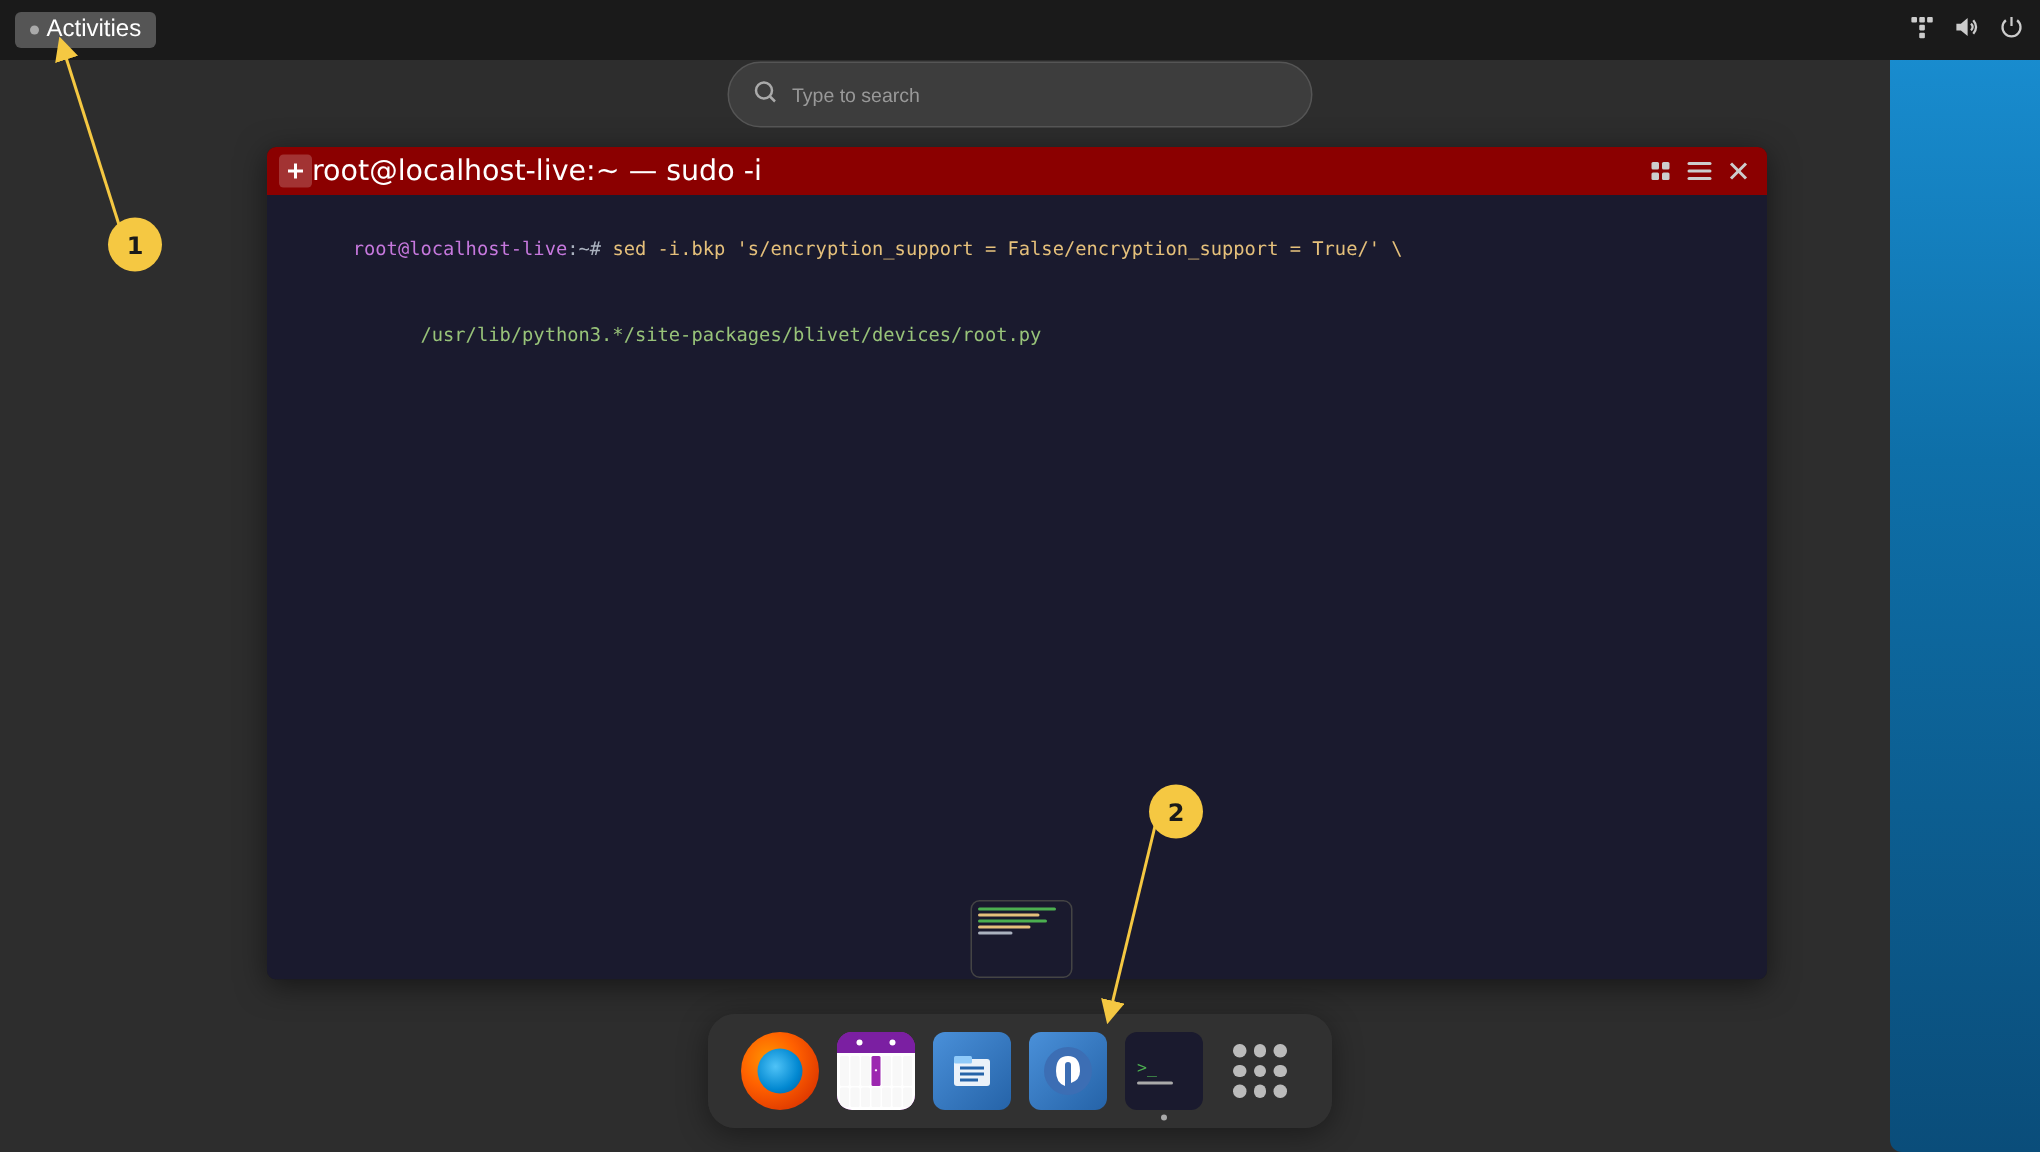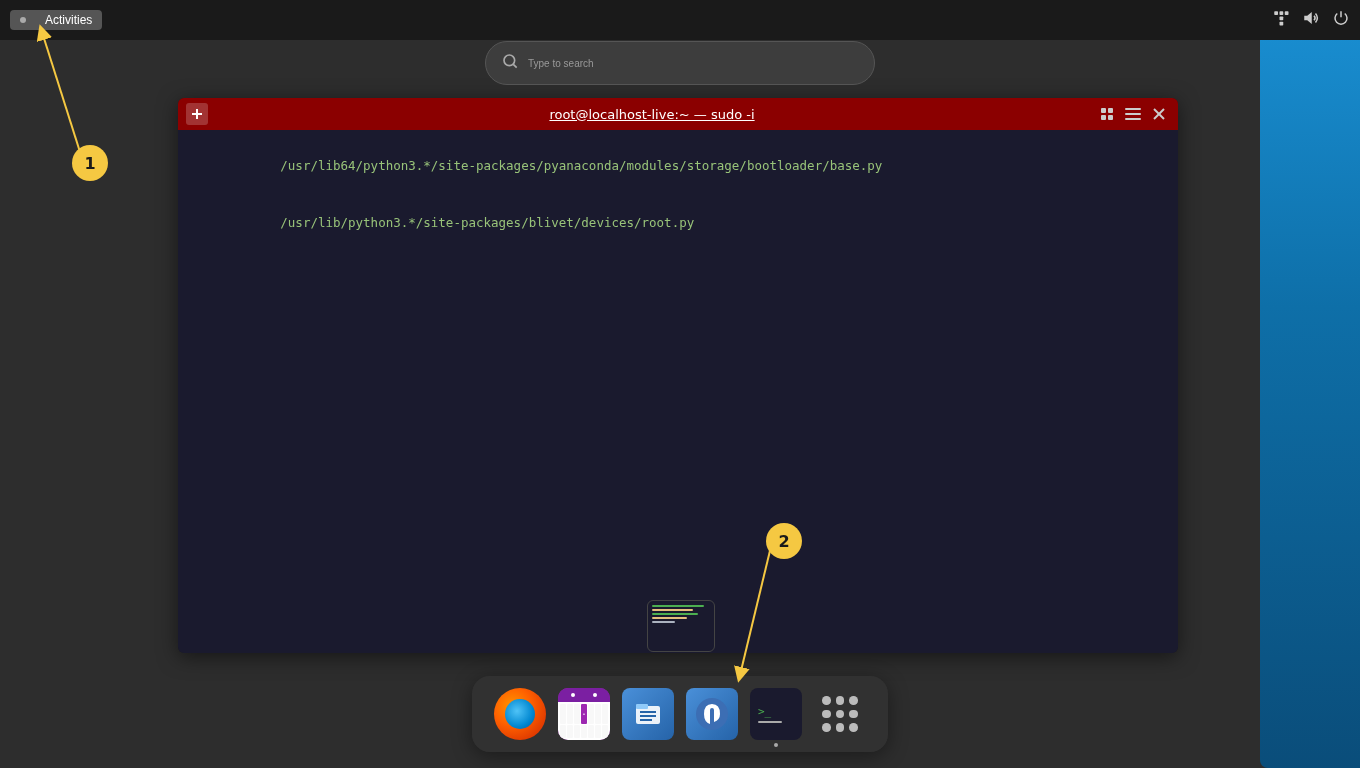--- a/index.html
+++ b/index.html
@@ -33,26 +33,26 @@
       display: flex;
       align-items: center;
       gap: 5px;
     }
 
     .activities-btn {
       background: #555;
       border: none;
       border-radius: 4px;
       color: #fff;
-      font-size: 12px;
+      font-size: 16px;
       padding: 3px 10px;
       cursor: pointer;
       display: flex;
       align-items: center;
-      gap: 19px;
+      gap: 5px;
     }
 
     .activities-dot {
       width: 6px;
       height: 6px;
       background: #aaa;
       border-radius: 50%;
     }
 
     .top-bar-right {
@@ -94,21 +94,21 @@
       color: #aaa;
       font-size: 16px;
       flex-shrink: 0;
     }
 
     .search-input {
       background: transparent;
       border: none;
       outline: none;
       color: #ccc;
-      font-size: 10px;
+      font-size: 13px;
       width: 100%;
     }
 
     .search-input::placeholder {
       color: #999;
     }
 
     
     .annotation-circle {
       position: absolute;
@@ -142,24 +142,23 @@
       background: #8b0000;
       height: 32px;
       display: flex;
       align-items: center;
       justify-content: space-between;
       padding: 0 8px;
     }
 
     .terminal-title-text {
       color: #fff;
-      font-size: 13px;
+      font-size: 19px;
       flex: 1;
-      text-align: center;
-      text-decoration: underline;
+      text-align: left;
     }
 
     .terminal-controls-left {
       display: flex;
       align-items: center;
     }
 
     .terminal-btn {
       background: rgba(255,255,255,0.2);
       border: none;
@@ -532,21 +531,21 @@
       <button class="term-ctrl-btn">
         <svg width="14" height="14" viewBox="0 0 14 14" fill="#ccc">
           <line x1="2" y1="2" x2="12" y2="12" stroke="#ccc" stroke-width="2"></line>
           <line x1="12" y1="2" x2="2" y2="12" stroke="#ccc" stroke-width="2"></line>
         </svg>
       </button>
     </div>
   </div>
   <div class="terminal-body">
     <div class="terminal-line">
-      <span class="path-text">      /usr/lib64/python3.*/site-packages/pyanaconda/modules/storage/bootloader/base.py</span>
+      <span class="prompt-purple">root@localhost-live</span><span class="prompt-white">:~# </span><span class="cmd-text">sed -i.bkp 's/encryption_support = False/encryption_support = True/' \</span>
     </div>
     <div class="terminal-line">
       <span class="path-text">      /usr/lib/python3.*/site-packages/blivet/devices/root.py</span>
     </div>
   </div>
 </div>
 
 <div class="right-panel"></div>
 
 <div class="terminal-thumbnail">

